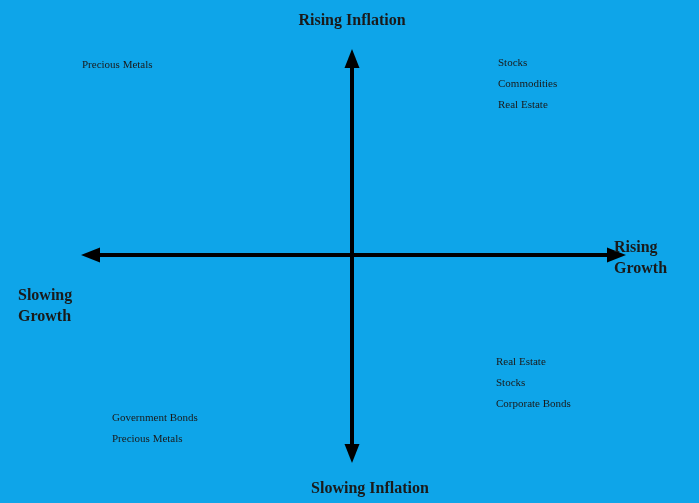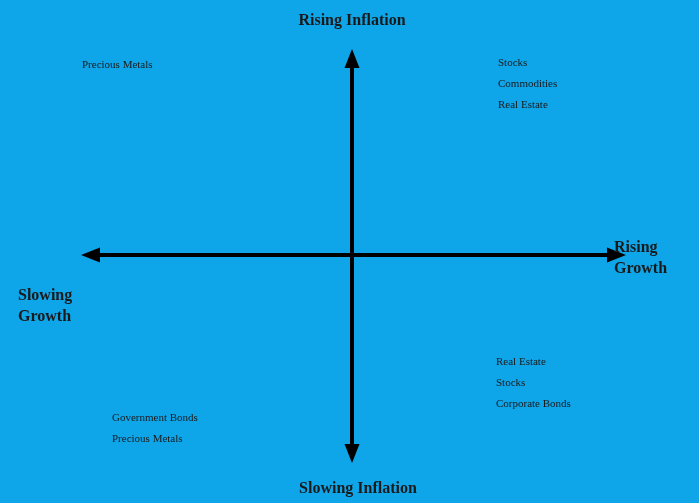--- a/index.html
+++ b/index.html
@@ -32,21 +32,21 @@
   .axis-label {
     font-weight: bold;
     font-size: 16px;
     line-height: 21px;
   }
   .centered-x {
     transform: translateX(-50%);
     text-align: center;
   }
   .top-title    { left: 352px; top: 9px; }
-  .bottom-title { left: 358px; top: 477px; text-align: center; }
+  .bottom-title { left: 370px; top: 477px; text-align: center; }
   .left-axis    { left: 18px;  top: 236px; margin-top: 48px; }
   .right-axis   { left: 614px; top: 236px; }
   .q-top-left     { left: 82px;  top: 54px; }
   .q-top-right    { left: 498px; top: 52px; }
   .q-bottom-left  { left: 96px;  top: 407px; margin-left: 16px; }
   .q-bottom-right { left: 496px; top: 351px; }
 </style>
 </head>
 <body>
 

